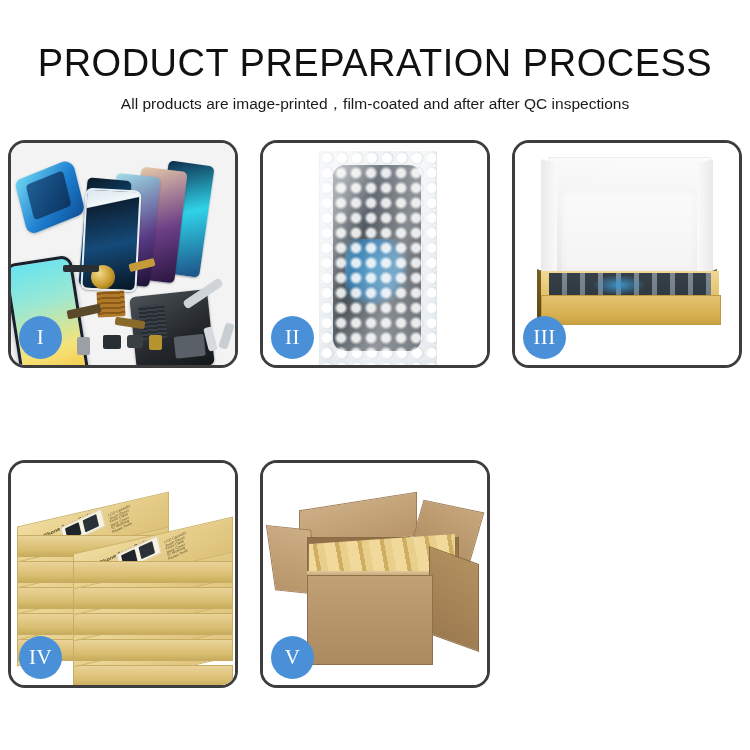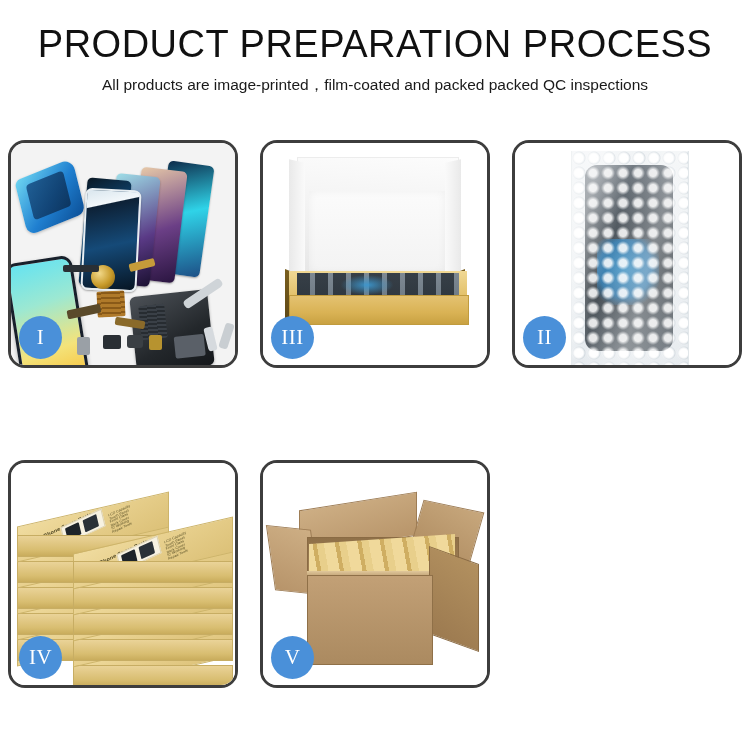--- a/index.html
+++ b/index.html
@@ -12,21 +12,21 @@
     height: 750px;
     font-family: "Liberation Sans", sans-serif;
     color: #111111;
     overflow: hidden;
     position: relative;
   }
 
   
   .header {
     width: 750px;
-    padding-top: 25px;
+    padding-top: 44px;
     text-align: center;
   }
   .page-title {
     font-family: "Liberation Sans", sans-serif;
     font-size: 38px;
     font-weight: 400;
     letter-spacing: 0.5px;
     color: #111111;
     line-height: 1.05;
     margin: 0;
@@ -329,21 +329,21 @@
     position:absolute; left:118px; top:10px; width:84px; height:58px;
     background: linear-gradient(200deg, rgba(215,225,232,.55), rgba(255,255,255,0));
     transform: skewY(-18deg);
   }
 </style>
 </head>
 <body>
 
 <div class="header">
   <h1 class="page-title">PRODUCT PREPARATION PROCESS</h1>
-  <p class="page-subtitle">All products are image-printed，film-coated and packed packed QC inspections</p>
+  <p class="page-subtitle">All products are image-printed，film-coated and after after QC inspections</p>
 </div>
 
 <div class="panel-grid">
 
   <div class="panel">
     <div class="panel-stage stage-parts">
       <div class="ph fan1"></div>
       <div class="ph fan2"></div>
       <div class="ph fan3"></div>
       <div class="ph fan4"></div>
@@ -362,43 +362,43 @@
       <div class="chip-d"></div>
       <div class="chip-e"></div>
       <div class="tool1"></div>
       <div class="tool2"></div>
       <div class="tool3"></div>
     </div>
     <div class="panel-badge">I</div>
   </div>
 
   <div class="panel">
+    <div class="panel-stage stage-bubble">
+      <div class="wrap-sheet"></div>
+      <div class="wrapped-phone"></div>
+      <div class="wrapped-blue"></div>
+      <div class="bubble-overlay"></div>
+      <div class="bubble-sheen"></div>
+    </div>
+    <div class="panel-badge">II</div>
+  </div>
+
+  <div class="panel">
     <div class="panel-stage stage-flatbox">
       <div class="fb-lid"></div>
       <div class="fb-lid-left"></div>
       <div class="fb-lid-right"></div>
       <div class="fb-lid-inner"></div>
       <div class="fb-edge-l"></div>
       <div class="fb-edge-r"></div>
       <div class="fb-tray-top"></div>
       <div class="fb-contents"></div>
       <div class="fb-tray-front"></div>
     </div>
     <div class="panel-badge">III</div>
-  </div>
-
-  <div class="panel">
-    <div class="panel-stage stage-bubble">
-      <div class="wrap-sheet"></div>
-      <div class="wrapped-phone"></div>
-      <div class="wrapped-blue"></div>
-      <div class="bubble-overlay"></div>
-      <div class="bubble-sheen"></div>
-    </div>
-    <div class="panel-badge">II</div>
   </div>
 
   <div class="panel">
     <div class="panel-stage stage-stack">
 
       <div class="sbox" style="left:6px; top:150px; width:150px; height:46px;">
         <div class="top"></div>
           <div class="side"></div>
       </div>
       <div class="sbox" style="left:6px; top:124px; width:150px; height:46px;">

